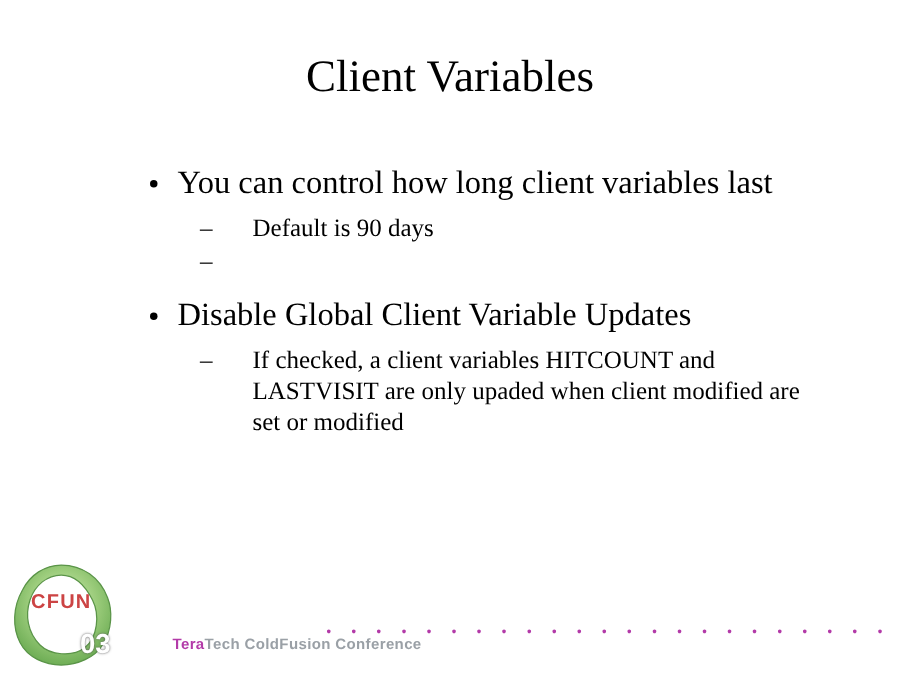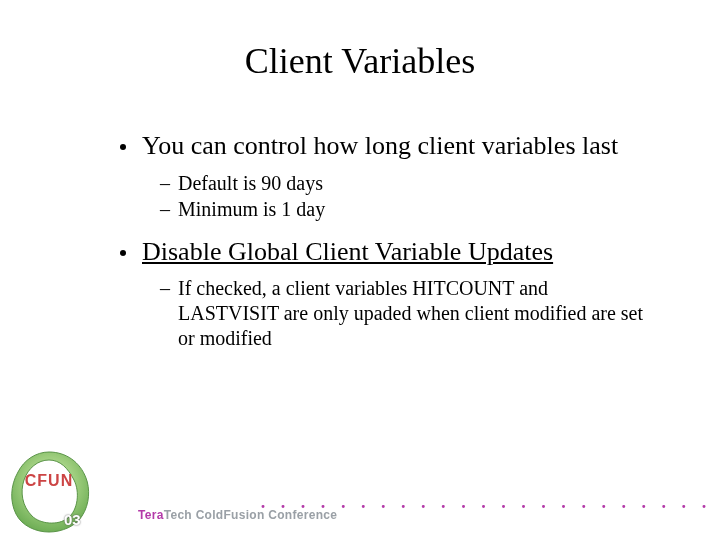--- a/index.html
+++ b/index.html
@@ -5,55 +5,54 @@
   * { margin: 0; padding: 0; box-sizing: border-box; }
   html, body { width: 720px; height: 540px; background: #fff; font-family: "Times New Roman", Times, serif; color: #000; overflow: hidden; position: relative; }
   .title { text-align: center; font-size: 36px; font-weight: 400; margin-top: 40px; }
   .content { margin: 48px 70px 0 120px; }
   .bullet-l1 { display: flex; align-items: flex-start; margin-bottom: 2px; margin-top: 24px; }
   .bullet-l1 .dot { width: 6px; height: 6px; background: #000; border-radius: 50%; margin-top: 14px; margin-right: 16px; flex-shrink: 0; }
   .bullet-l1 .txt { font-size: 26px; line-height: 1.25; }
   .sub-group { margin: 8px 0 14px 40px; }
   .bullet-l2 { display: flex; align-items: flex-start; margin-bottom: 1px; }
   .bullet-l2 .dash { font-size: 20px; line-height: 1.25; margin-right: 8px; flex-shrink: 0; }
-  .bullet-l2 .txt { font-size: 20px; line-height: 1.25; }
+  .bullet-l2 .txt { font-size: 20px; line-height: 1.25; margin-left: 24px; }
   .footer-band { position: absolute; left: 0; right: 0; bottom: 10px; height: 40px; }
   .logo-box { position: absolute; left: 6px; bottom: -4px; width: 86px; height: 86px; }
   .logo-shape { position: absolute; inset: 0; text-align: right; }
   .logo-shape svg { width: 86px; height: 86px; }
   .conf-name { position: absolute; left: 100px; bottom: 8px; font-family: Tahoma, Arial, sans-serif; font-size: 12px; font-weight: 700; letter-spacing: 0.3px; margin-left: 38px; }
   .conf-name .t1 { color: #b33aa8; }
   .conf-name .t2 { color: #9aa0a6; }
   .dots-line { position: absolute; left: 260px; right: 10px; bottom: 18px; color: #b33aa8; font-family: monospace; font-size: 10px; letter-spacing: 4px; white-space: nowrap; overflow: hidden; }
-  .y03 { position: absolute; left: 22px; bottom: 6px; font-family: Arial, sans-serif; font-weight: 900; font-size: 15px; color: #fff; text-shadow: 0 0 2px #555; padding-left: 36px; }
+  .y03 { position: absolute; left: 22px; bottom: 6px; font-family: Arial, sans-serif; font-weight: 900; font-size: 22px; color: #fff; text-shadow: 0 0 2px #555; padding-left: 36px; }
 </style>
 </head>
 <body>
 
 <h1 class="title">Client Variables</h1>
 
 <div class="content">
 
   <div class="bullet-l1">
     <span class="dot"></span>
     <span class="txt">You can control how long client variables last</span>
   </div>
   <div class="sub-group">
     <div class="bullet-l2">
       <span class="dash">–</span>
       <span class="txt">Default is 90 days</span>
     </div>
     <div class="bullet-l2">
       <span class="dash">–</span>
-      <span class="txt">Minimum is 1 day</span>
     </div>
   </div>
 
 
-  <div class="bullet-l1" style="margin-top:4px;text-decoration:underline;">
+  <div class="bullet-l1" style="margin-top:4px;">
     <span class="dot"></span>
     <span class="txt">Disable Global Client Variable Updates</span>
   </div>
   <div class="sub-group">
     <div class="bullet-l2">
       <span class="dash">–</span>
       <span class="txt">If checked, a client variables HITCOUNT and LASTVISIT are only upaded when client modified are set or modified</span>
     </div>
   </div>
 

